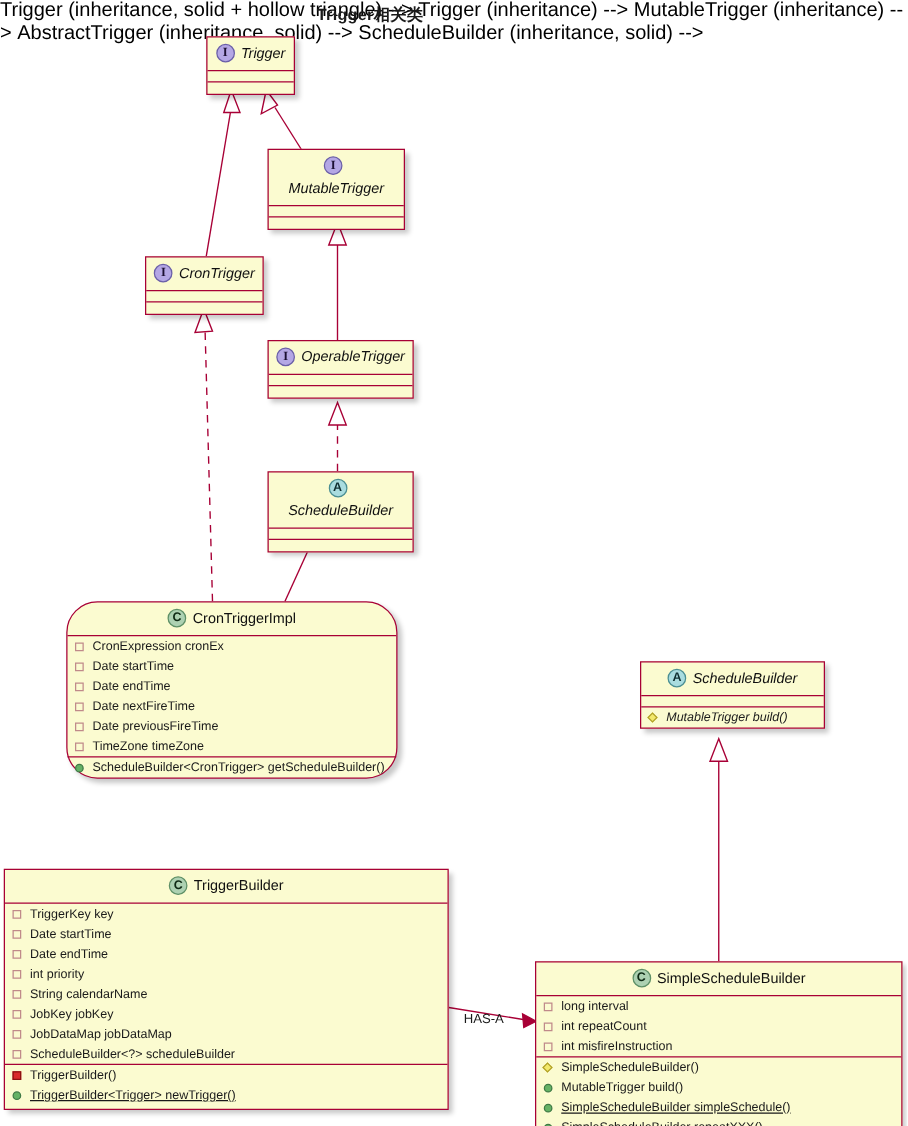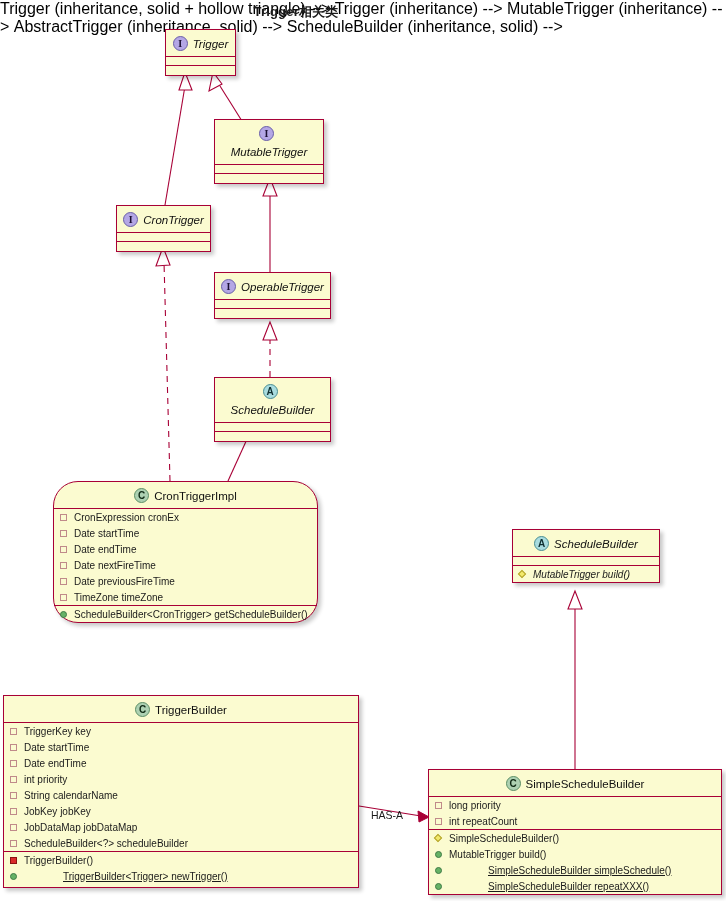--- a/index.html
+++ b/index.html
@@ -104,21 +104,21 @@
     box-sizing: border-box;
   }
   .vis.pkg   { border: 1px solid #C08A8A; background: #FBFBD0; }
   .vis.pub   { border: 1px solid #3f7a46; background: #65B265; border-radius: 50%; }
   .vis.priv  { border: 1px solid #8c1212; background: #D92B2B; }
   .vis.prot  {
     border: 1px solid #B0A02A; background: #F2E96B;
     transform: rotate(45deg); width: 6px; height: 6px; top: 5px; left: 6px;
   }
   .uml-row .txt.italic { font-style: italic; }
-  .uml-row .txt.underline { text-decoration: underline; margin-left: 39px; }
+  .uml-row .txt.underline { text-decoration: underline; }
 
   
   .conn {
     position: absolute;
     overflow: visible;
     pointer-events: none;
   }
   .conn line, .conn path, .conn polyline {
     stroke: #A80036;
     fill: none;
@@ -291,22 +291,23 @@
       <div class="uml-row"></div>
     </div>
   </div>
 
   
   <div class="uml-box" style="left:428px; top:769px; width:294px;">
     <div class="uml-head">
       <span class="stereo cls">C</span><span class="cname">SimpleScheduleBuilder</span>
     </div>
     <div class="uml-compart">
-      <div class="uml-row"><span class="vis pkg"></span><span class="txt">long priority</span></div>
+      <div class="uml-row"><span class="vis pkg"></span><span class="txt">long interval</span></div>
       <div class="uml-row"><span class="vis pkg"></span><span class="txt">int repeatCount</span></div>
+      <div class="uml-row"><span class="vis pkg"></span><span class="txt">int misfireInstruction</span></div>
     </div>
     <div class="uml-compart last">
       <div class="uml-row"><span class="vis prot"></span><span class="txt">SimpleScheduleBuilder()</span></div>
       <div class="uml-row"><span class="vis pub"></span><span class="txt">MutableTrigger build()</span></div>
       <div class="uml-row"><span class="vis pub"></span><span class="txt underline">SimpleScheduleBuilder simpleSchedule()</span></div>
       <div class="uml-row"><span class="vis pub"></span><span class="txt underline">SimpleScheduleBuilder repeatXXX()</span></div>
 
     </div>
   </div>
 

